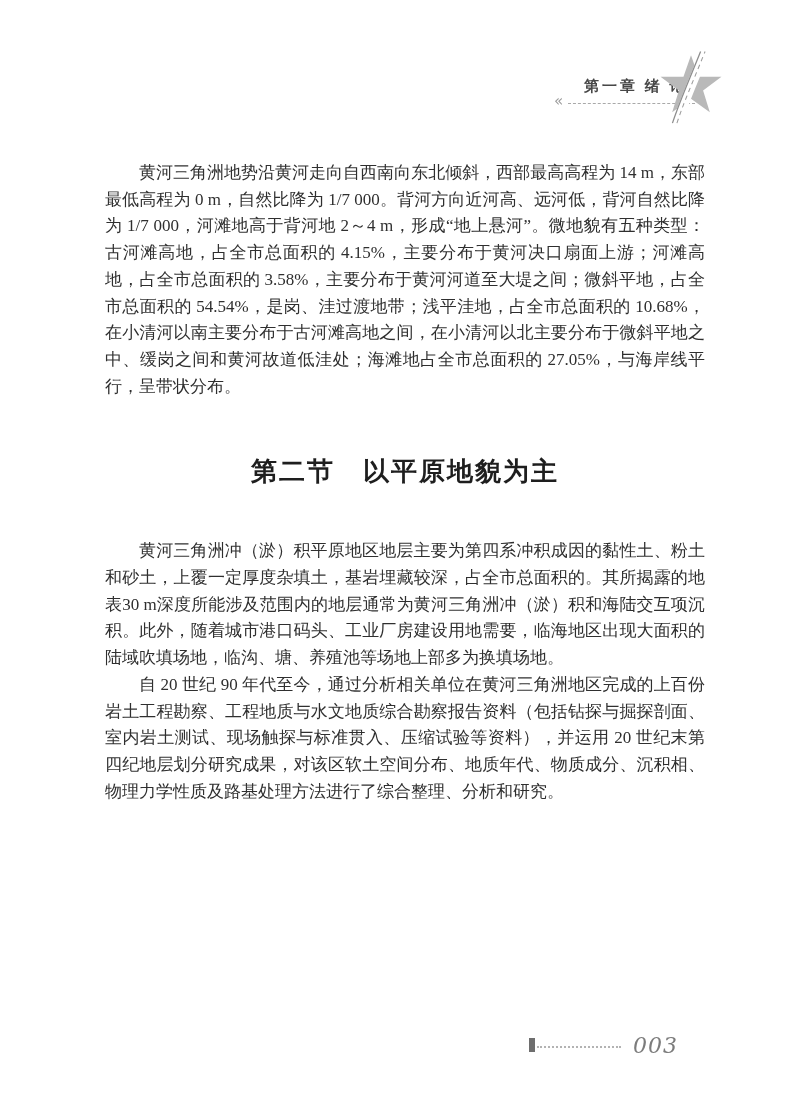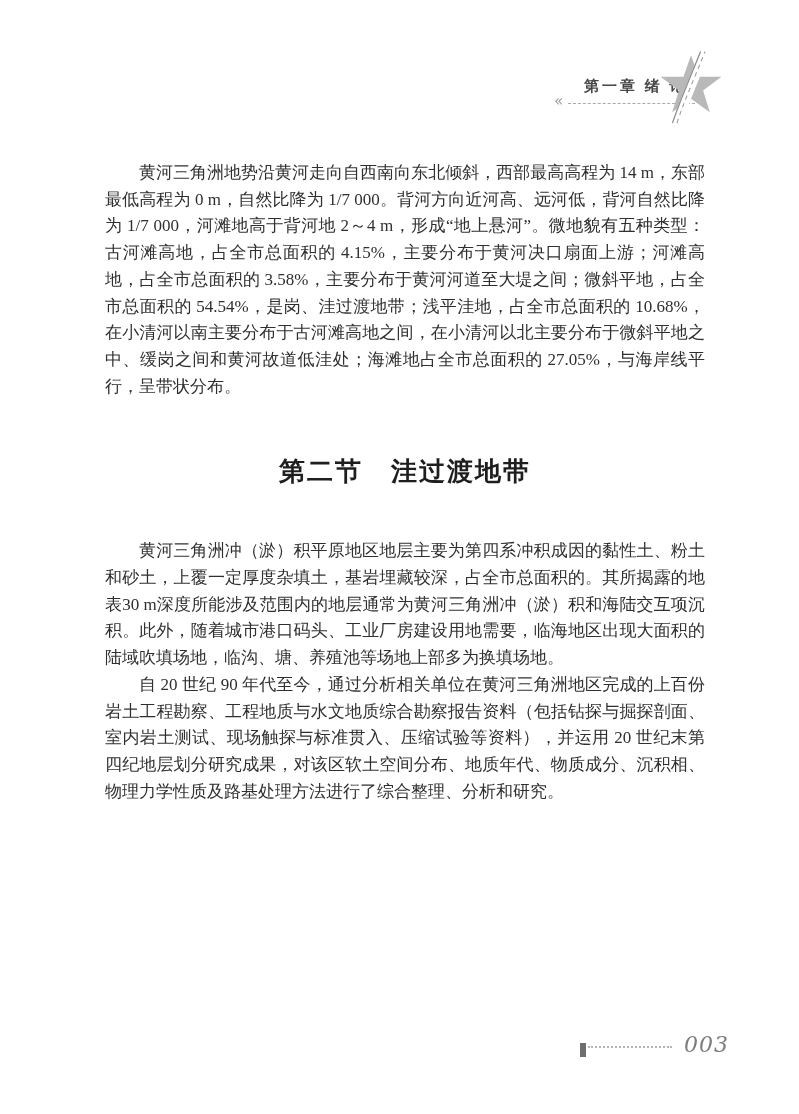--- a/index.html
+++ b/index.html
@@ -73,23 +73,23 @@
     text-align: center;
     text-indent: 0;
     margin: 54px 0 50px 0;
     line-height: 34px;
   }
 
   
   .footer {
     position: absolute;
     top: 1033px;
-    left: 580px;
+    left: 529px;
     display: flex;
-    align-items: flex-end;
+    align-items: center;
     height: 24px;
   }
   .footer-bar {
     width: 6px;
     height: 14px;
     background: #6e6e6e;
   }
   .footer-dots {
     width: 84px;
     height: 2px;
@@ -119,21 +119,21 @@
     <svg viewBox="0 0 100 100" width="64" height="64" style="overflow:visible">
       <polygon points="50,2 61.8,35.5 97.6,35.5 68.9,57 79.4,91 50,70 20.6,91 31.1,57 2.4,35.5 38.2,35.5" fill="#b9b9b9"></polygon>
       <path d="M28,108 C40,72 52,46 72,-4" stroke="#ffffff" stroke-width="15" fill="none"></path>
       <path d="M21,108 C33,72 45,46 65,-4" stroke="#8e8e8e" stroke-width="2" fill="none"></path>
       <path d="M28,108 C40,72 52,46 72,-4" stroke="#9a9a9a" stroke-width="1.6" stroke-dasharray="7 6" fill="none"></path>
     </svg>
   </div>
 
   <div class="body-text">
     <p>黄河三角洲地势沿黄河走向自西南向东北倾斜，西部最高高程为 14 m，东部最低高程为 0 m，自然比降为 1/7 000。背河方向近河高、远河低，背河自然比降为 1/7 000，河滩地高于背河地 2～4 m，形成“地上悬河”。微地貌有五种类型：古河滩高地，占全市总面积的 4.15%，主要分布于黄河决口扇面上游；河滩高地，占全市总面积的 3.58%，主要分布于黄河河道至大堤之间；微斜平地，占全市总面积的 54.54%，是岗、洼过渡地带；浅平洼地，占全市总面积的 10.68%，在小清河以南主要分布于古河滩高地之间，在小清河以北主要分布于微斜平地之中、缓岗之间和黄河故道低洼处；海滩地占全市总面积的 27.05%，与海岸线平行，呈带状分布。</p>
-    <h2 class="section-heading">第二节　洼过渡地带</h2>
+    <h2 class="section-heading">第二节　以平原地貌为主</h2>
     <p>黄河三角洲冲（淤）积平原地区地层主要为第四系冲积成因的黏性土、粉土和砂土，上覆一定厚度杂填土，基岩埋藏较深，占全市总面积的。其所揭露的地表30 m深度所能涉及范围内的地层通常为黄河三角洲冲（淤）积和海陆交互项沉积。此外，随着城市港口码头、工业厂房建设用地需要，临海地区出现大面积的陆域吹填场地，临沟、塘、养殖池等场地上部多为换填场地。</p>
     <p>自 20 世纪 90 年代至今，通过分析相关单位在黄河三角洲地区完成的上百份岩土工程勘察、工程地质与水文地质综合勘察报告资料（包括钻探与掘探剖面、室内岩土测试、现场触探与标准贯入、压缩试验等资料），并运用 20 世纪末第四纪地层划分研究成果，对该区软土空间分布、地质年代、物质成分、沉积相、物理力学性质及路基处理方法进行了综合整理、分析和研究。</p>
   </div>
 
   <div class="footer">
     <div class="footer-bar"></div>
     <div class="footer-dots"></div>
     <div class="page-number">003</div>
   </div>
 

